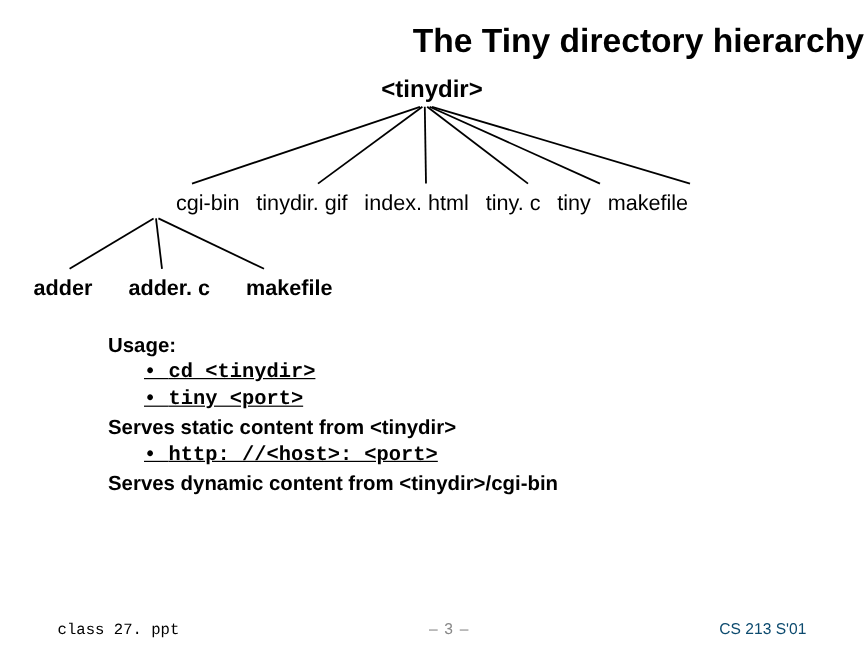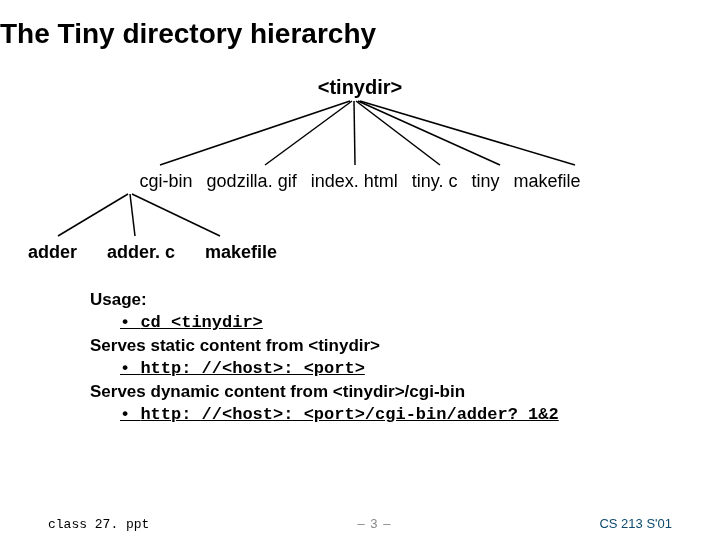--- a/index.html
+++ b/index.html
@@ -5,30 +5,30 @@
   * { margin: 0; padding: 0; box-sizing: border-box; }
   body {
     width: 720px;
     height: 540px;
     background: #fff;
     font-family: Arial, Helvetica, sans-serif;
     position: relative;
     overflow: hidden;
   }
   .title {
-    text-align: left;
+    text-align: right;
     font-size: 28px;
     font-weight: bold;
     padding-top: 18px;
   }
   .root-label {
     text-align: center;
     font-size: 20px;
     font-weight: bold;
-    margin-top: 26px;
+    margin-top: 14px;
   }
   .tree-svg {
     display: block;
     margin: 0 auto;
   }
   .level1-row {
     display: flex;
     justify-content: center;
     gap: 14px;
     font-size: 18px;
@@ -93,21 +93,21 @@
     <line x1="302" y1="2" x2="215" y2="66"></line>
     <line x1="304" y1="2" x2="305" y2="66"></line>
     <line x1="306" y1="2" x2="390" y2="66"></line>
     <line x1="308" y1="2" x2="450" y2="66"></line>
     <line x1="310" y1="2" x2="525" y2="66"></line>
   </g>
 </svg>
 
 <div class="level1-row">
   <span>cgi-bin</span>
-  <span>godzilla. gif</span>
+  <span>tinydir. gif</span>
   <span>index. html</span>
   <span>tiny. c</span>
   <span>tiny</span>
   <span>makefile</span>
 </div>
 
 <svg class="tree-svg" width="620" height="48" viewBox="0 0 620 48" style="margin-left:20px;display:block">
   <g stroke="#000" stroke-width="1.5">
     <line x1="108" y1="2" x2="38" y2="44"></line>
     <line x1="110" y1="2" x2="115" y2="44"></line>
@@ -118,28 +118,26 @@
 <div class="level2-row">
   <span>adder</span>
   <span>adder. c</span>
   <span>makefile</span>
 </div>
 
 <div class="usage-block">
   <div class="hdr">Usage:</div>
   <ul>
     <li class="mono">cd &lt;tinydir&gt;</li>
+    <li class="mono">tiny &lt;port&gt;</li>
   </ul>
   <div class="hdr">Serves static content from &lt;tinydir&gt;</div>
   <ul>
     <li class="mono">http: //&lt;host&gt;: &lt;port&gt;</li>
   </ul>
   <div class="hdr">Serves dynamic content from &lt;tinydir&gt;/cgi-bin</div>
-  <ul>
-    <li class="mono">http: //&lt;host&gt;: &lt;port&gt;/cgi-bin/adder? 1&amp;2</li>
-  </ul>
 </div>
 
 <div class="footer">
   <span class="fname">class 27. ppt</span>
   <span class="pagenum">– 3 –</span>
   <span class="course">CS 213 S'01</span>
 </div>
 
 </body></html>

